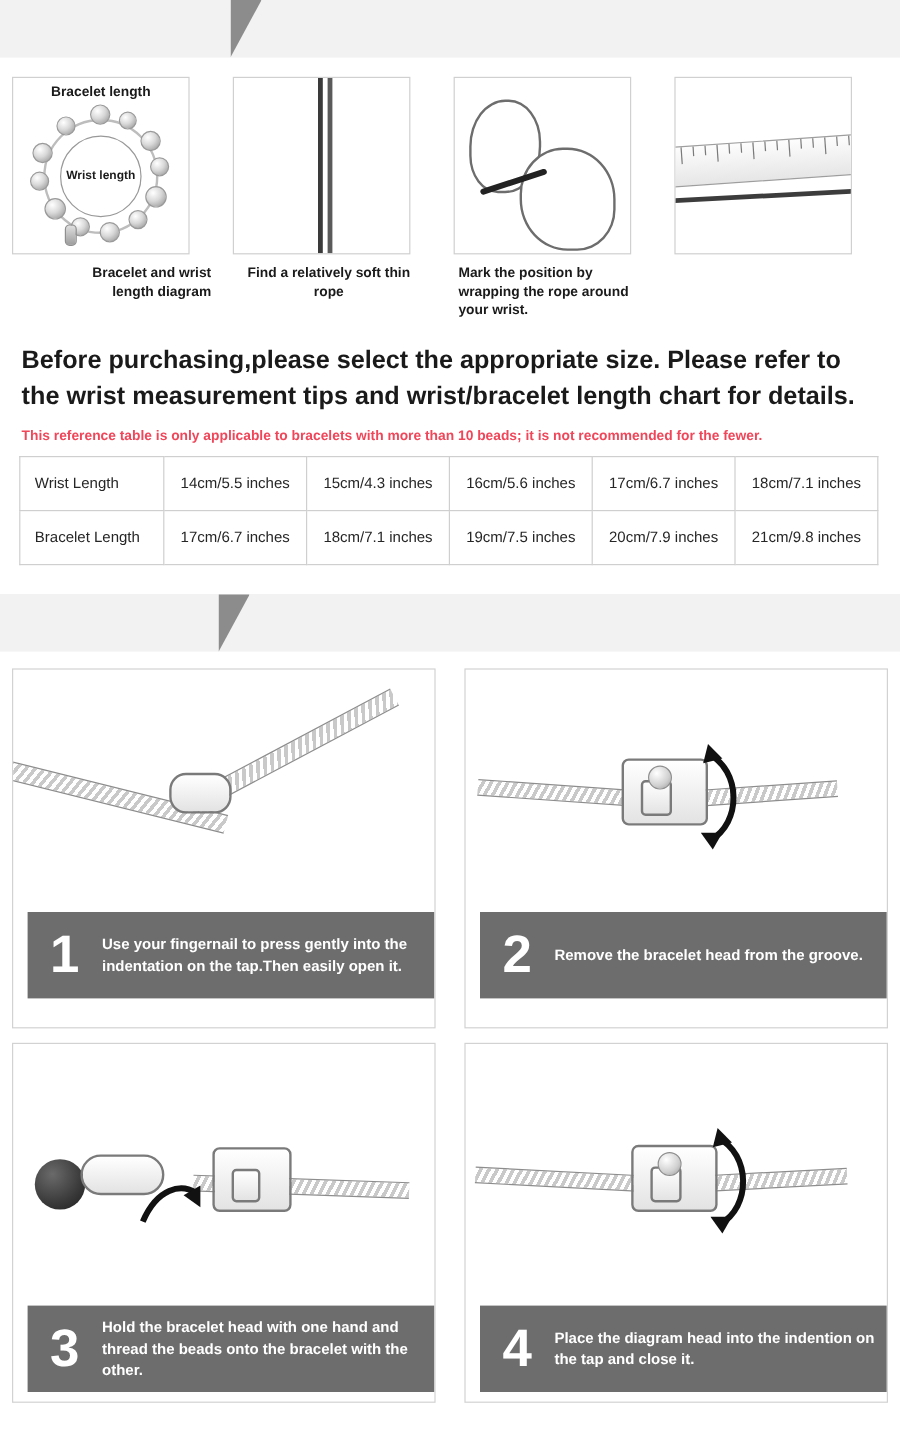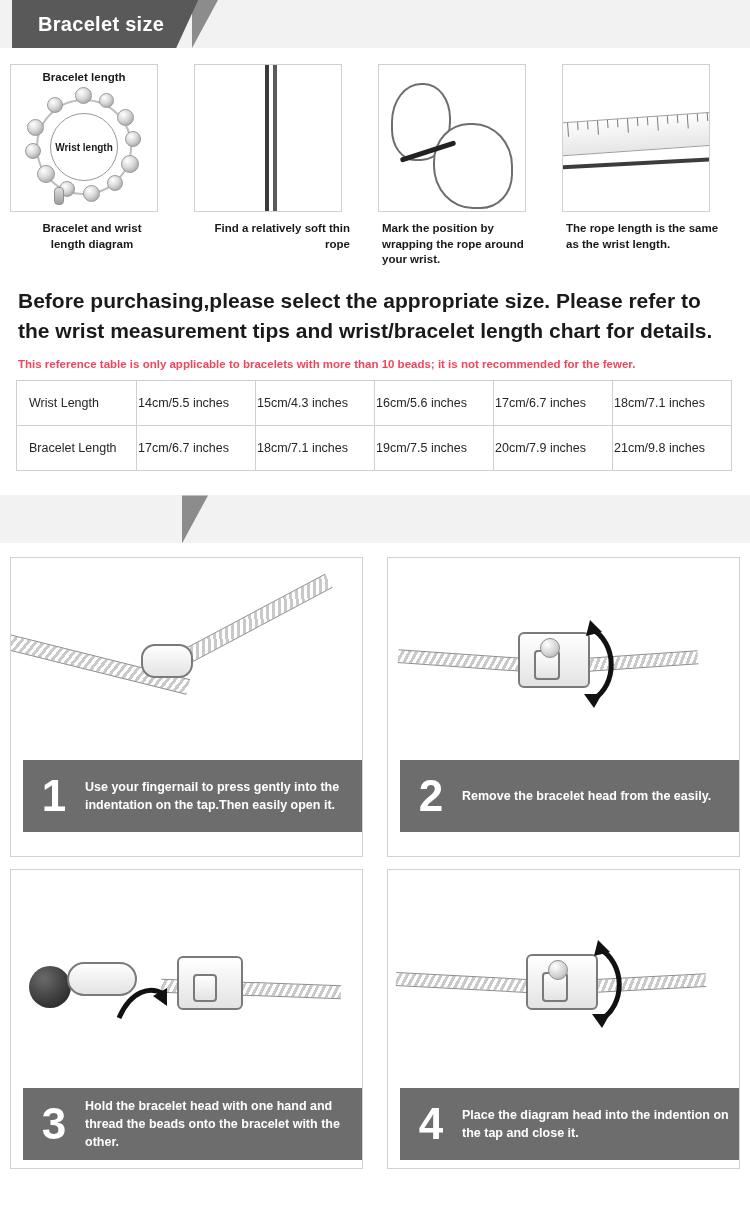--- a/index.html
+++ b/index.html
@@ -60,21 +60,21 @@
     margin: 0 auto 0 2px;
     overflow: hidden;
   }
   .step-cap {
     font-size: 11.5px;
     font-weight: bold;
     line-height: 1.35;
     margin-top: 9px;
     padding: 0 4px 0 6px;
   }
-  .step-cap.center { text-align: right; padding-right: 14px;}
+  .step-cap.center { text-align: center; padding-right: 14px;}
 
   
   .brac-title {
     position: absolute; top: 6px; left: 0; width: 100%;
     text-align: center; font-size: 11.5px; font-weight: bold;
   }
   .brac-ring {
     position: absolute; left: 50%; top: 56%;
     transform: translate(-50%,-50%);
     width: 96px; height: 96px; border-radius: 50%;
@@ -150,20 +150,21 @@
   table.size-table {
     width: 716px;
     margin: 0 0 0 16px;
     border-collapse: collapse;
     table-layout: fixed;
   }
   table.size-table td {
     border: 1px solid #cfcfcf;
     height: 45px;
     font-size: 12.5px;
+    text-align: center;
     color: #262626;
   }
   table.size-table td.rowhead { text-align: left; padding-left: 12px; width: 120px; }
 
   
   .use-grid {
     display: grid;
     grid-template-columns: 1fr 1fr;
     gap: 12px 24px;
     padding: 14px 10px 10px 10px;
@@ -218,23 +219,20 @@
     position: absolute;
     border-radius: 50%;
     background: radial-gradient(circle at 35% 30%, #6a6a6a 0%, #3a3a3a 60%, #1d1d1d 100%);
   }
 </style>
 </head>
 <body>
 
 <div class="banner-wrap">
   <div class="banner-tail" style="left:192px;"></div>
-  <div class="banner">
-    <span>Bracelet size</span>
-  </div>
 </div>
 
 <div class="steps">
 
   <div class="step">
     <div class="step-img">
       <div class="brac-title">Bracelet length</div>
       <div class="brac-ring"></div>
       <div class="brac-inner">
         <div class="brac-wristlabel">Wrist length</div>
@@ -246,21 +244,21 @@
       <div class="bead" style="width:18px;height:18px;left:110px;top:90px;"></div>
       <div class="bead" style="width:16px;height:16px;left:96px;top:110px;"></div>
       <div class="bead" style="width:17px;height:17px;left:72px;top:120px;"></div>
       <div class="bead" style="width:16px;height:16px;left:48px;top:116px;"></div>
       <div class="bead" style="width:18px;height:18px;left:26px;top:100px;"></div>
       <div class="bead" style="width:16px;height:16px;left:14px;top:78px;"></div>
       <div class="bead" style="width:17px;height:17px;left:16px;top:54px;"></div>
       <div class="bead" style="width:16px;height:16px;left:36px;top:32px;"></div>
       <div class="charm"></div>
     </div>
-    <div class="step-cap" style="white-space:pre-line;text-align:center;padding-left:0;">Bracelet and wrist
+    <div class="step-cap" style="white-space:pre-line;text-align:right;padding-left:0;">Bracelet and wrist
 length diagram</div>
   </div>
 
   <div class="step">
     <div class="step-img">
       <div class="rope-a"></div>
       <div class="rope-b"></div>
     </div>
     <div class="step-cap center">Find a relatively soft thin rope</div>
   </div>
@@ -288,21 +286,20 @@
         <div class="tick" style="left:90px;height:8px;"></div>
         <div class="tick" style="left:100px;height:14px;"></div>
         <div class="tick" style="left:110px;height:8px;"></div>
         <div class="tick" style="left:120px;height:8px;"></div>
         <div class="tick" style="left:130px;height:14px;"></div>
         <div class="tick" style="left:140px;height:8px;"></div>
         <div class="tick" style="left:150px;height:8px;"></div>
       </div>
       <div class="ruler-rope"></div>
     </div>
-    <div class="step-cap">The rope length is the same as the wrist length.</div>
   </div>
 </div>
 
 <div class="notice">Before purchasing,please select the appropriate size. Please refer to the wrist measurement tips and wrist/bracelet length chart for details.</div>
 <div class="red-note">This reference table is only applicable to bracelets with more than 10 beads; it is not recommended for the fewer.</div>
 
 <table class="size-table">
   <tbody>
       <tr>
     <td class="rowhead">Wrist Length</td>
@@ -345,21 +342,21 @@
     <div class="clasp" style="left:130px;top:74px;width:72px;height:56px;"></div>
     <div class="clasp" style="left:146px;top:92px;width:26px;height:30px;border-radius:4px;"></div>
     <div class="big-bead" style="left:152px;top:80px;width:20px;height:20px;background:radial-gradient(circle at 35% 30%,#fff 0%,#d0d0d0 60%,#9a9a9a 100%);border:1px solid #8d8d8d;"></div>
     <svg class="arrow-svg" style="left:196px;top:58px;" width="40" height="96" viewBox="0 0 40 96">
       <path d="M6 12 C34 26, 34 70, 8 84" stroke="#111" stroke-width="5" fill="none"></path>
       <polygon points="6,4 18,16 2,20" fill="#111"></polygon>
       <polygon points="10,92 0,78 18,78" fill="#111"></polygon>
     </svg>
     <div class="use-caption">
       <div class="use-num">2</div>
-      <div class="use-text">Remove the bracelet head from the easily.</div>
+      <div class="use-text">Remove the bracelet head from the groove.</div>
     </div>
   </div>
 
   <div class="use-card">
     <div class="chain" style="left:150px;top:112px;width:180px;height:14px;transform:rotate(2deg);"></div>
     <div class="clasp" style="left:166px;top:86px;width:66px;height:54px;"></div>
     <div class="clasp" style="left:182px;top:104px;width:24px;height:28px;border-radius:4px;"></div>
     <div class="big-bead" style="left:18px;top:96px;width:42px;height:42px;"></div>
     <div class="clasp" style="left:56px;top:92px;width:70px;height:34px;border-radius:20px;"></div>
     <svg class="arrow-svg" style="left:104px;top:110px;" width="54" height="44" viewBox="0 0 54 44">

